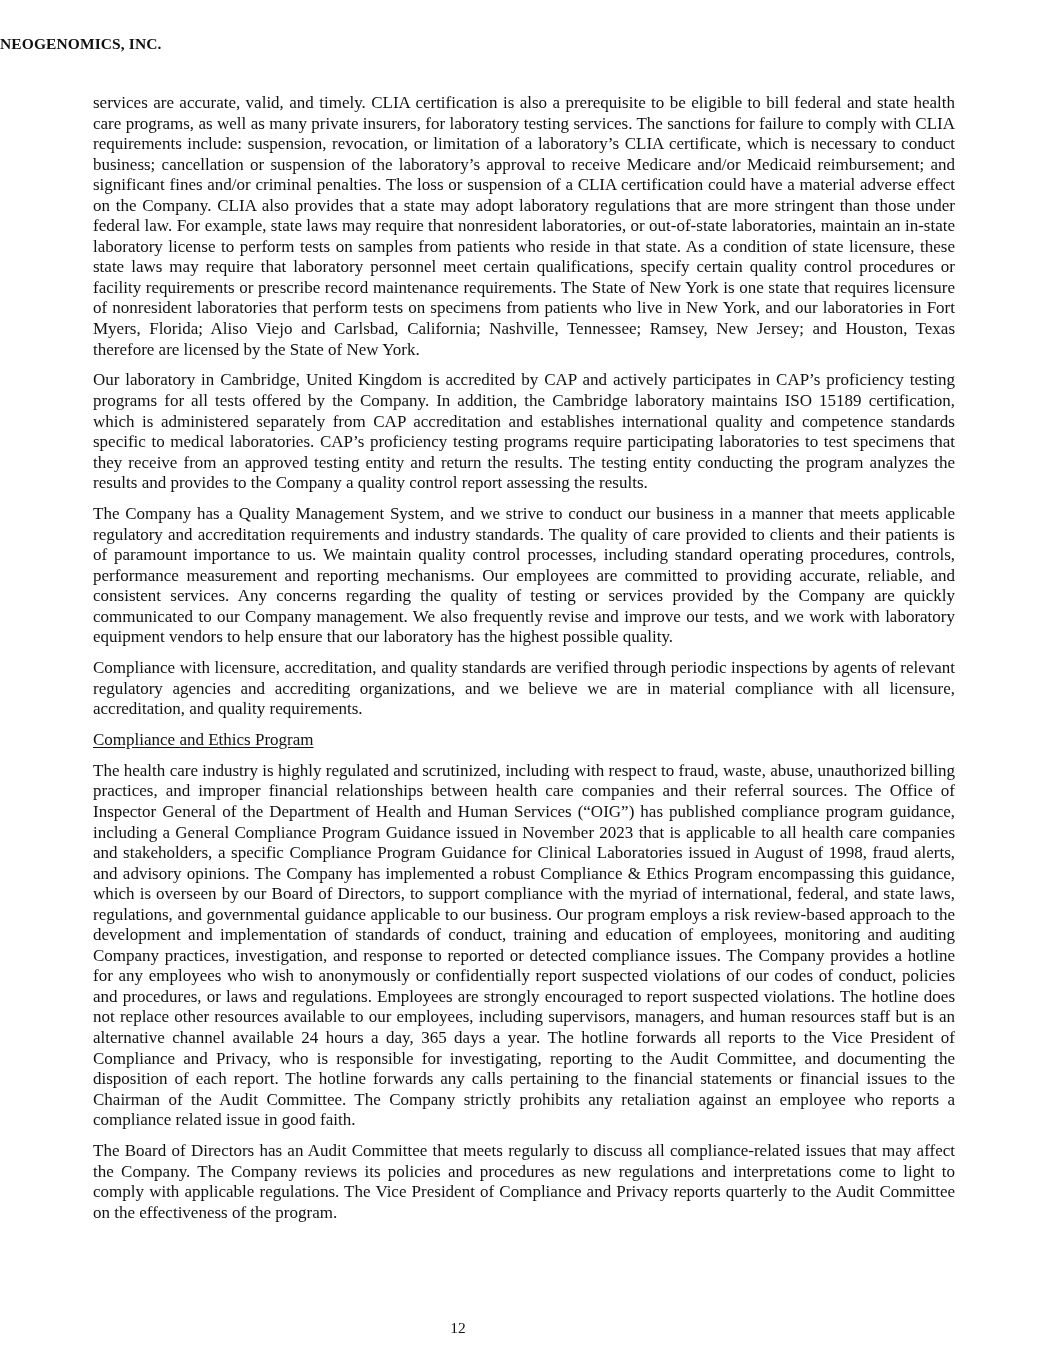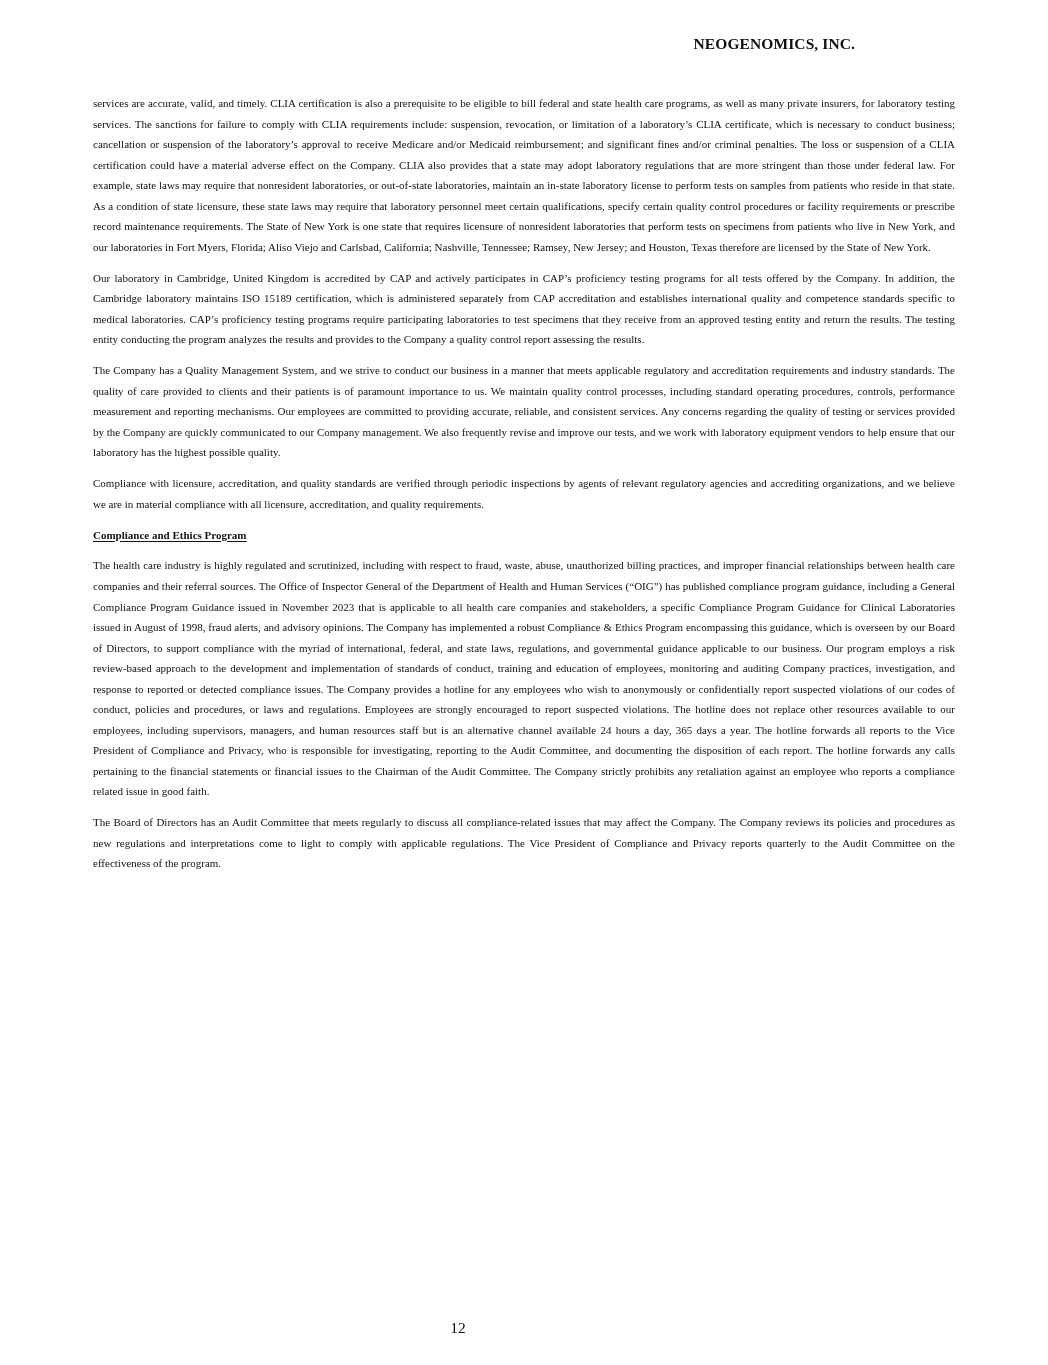--- a/index.html
+++ b/index.html
@@ -13,44 +13,43 @@
       position: relative;
       overflow: hidden;
       font-family: "Liberation Serif", "DejaVu Serif", serif;
       color: #111111;
     }
     .page-header {
       position: absolute;
       top: 35px;
       left: 0;
       width: 855px;
-      text-align: right;
+      text-align: left;
       font-weight: bold;
       font-size: 15.5px;
       line-height: 18px;
       letter-spacing: 0.1px;
     }
     .content {
       position: absolute;
       top: 93px;
       left: 93px;
       width: 862px;
-      font-size: 11px;
+      font-size: 17px;
       line-height: 20.55px;
     }
     .para {
       margin: 0 0 10.3px 0;
       text-align: justify;
       text-align-last: left;
     }
     .section-heading {
       margin: 0 0 10.3px 0;
       text-decoration: underline;
       text-underline-offset: 2px;
-      font-weight: bold;
     }
     .page-number {
       position: absolute;
       top: 1319px;
       left: 0;
       width: 916px;
       text-align: center;
       font-size: 15.5px;
       line-height: 18px;
     }

